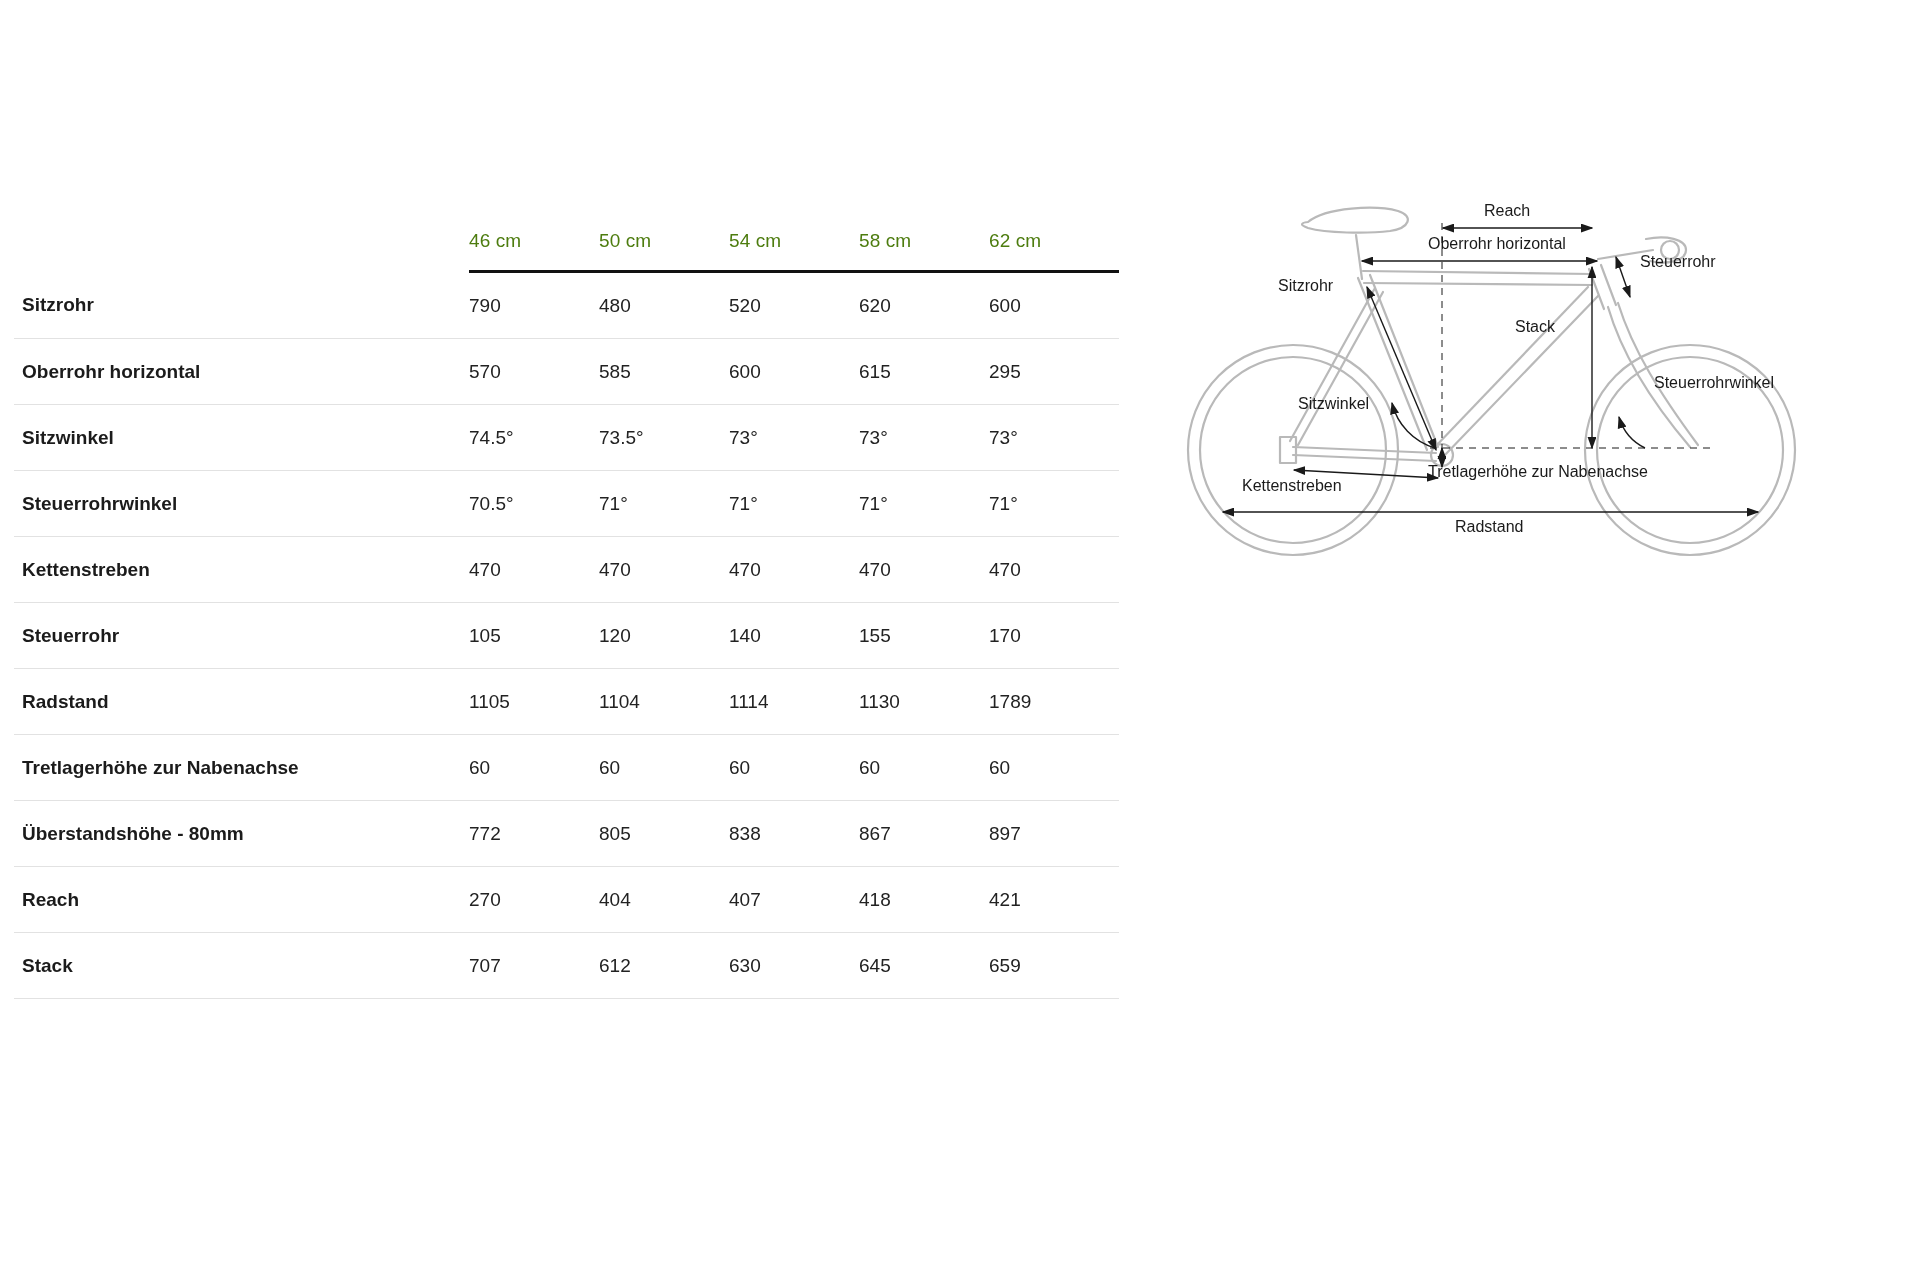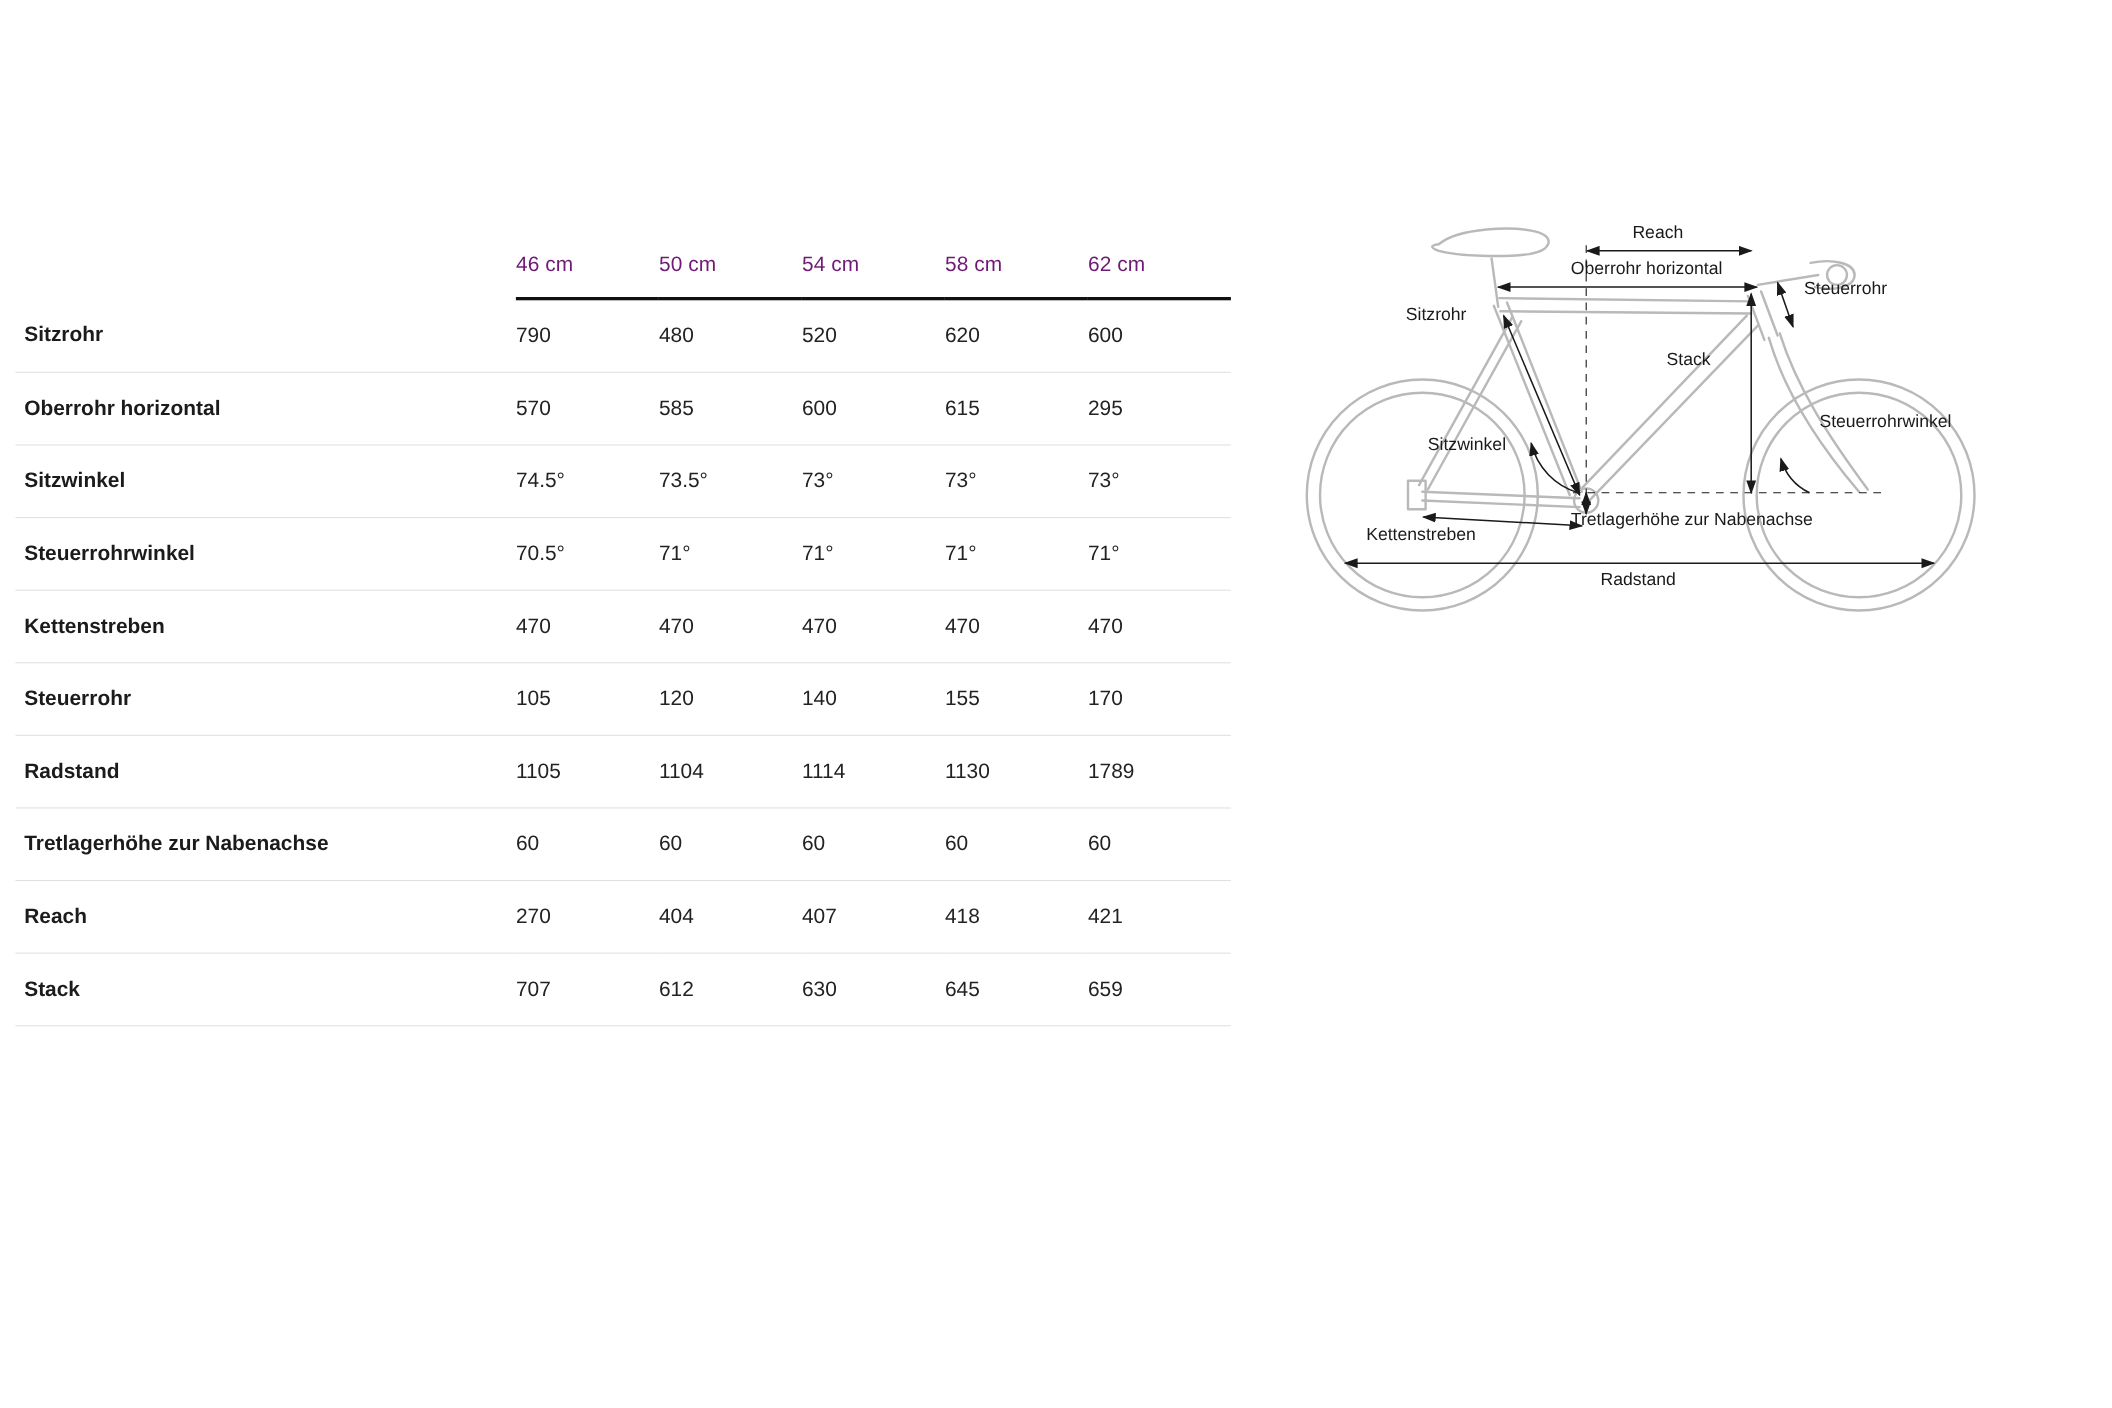--- a/index.html
+++ b/index.html
@@ -32,21 +32,21 @@
     border-collapse: collapse;
     width: 1105px;
     table-layout: fixed;
   }
   table.geo col.lbl { width: 455px; }
   table.geo col.sz  { width: 130px; }
 
   table.geo thead th {
     font-weight: normal;
     font-size: 19px;
-    color: #701a75;
+    color: #4d7c0f;
     text-align: left;
     padding: 0 0 18px 0;
     vertical-align: bottom;
     letter-spacing: 0.1px;
   }
   table.geo thead th.corner { border: 0; }
   table.geo thead tr th {
     border-bottom: 3px solid #111111;
   }
 
@@ -158,20 +158,28 @@
           <td>1130</td>
           <td>1789</td>
         </tr>
         <tr>
           <td class="rowlabel">Tretlagerhöhe zur Nabenachse</td>
           <td>60</td>
           <td>60</td>
           <td>60</td>
           <td>60</td>
           <td>60</td>
+        </tr>
+        <tr>
+          <td class="rowlabel">Überstandshöhe - 80mm</td>
+          <td>772</td>
+          <td>805</td>
+          <td>838</td>
+          <td>867</td>
+          <td>897</td>
         </tr>
         <tr>
           <td class="rowlabel">Reach</td>
           <td>270</td>
           <td>404</td>
           <td>407</td>
           <td>418</td>
           <td>421</td>
         </tr>
         <tr>

